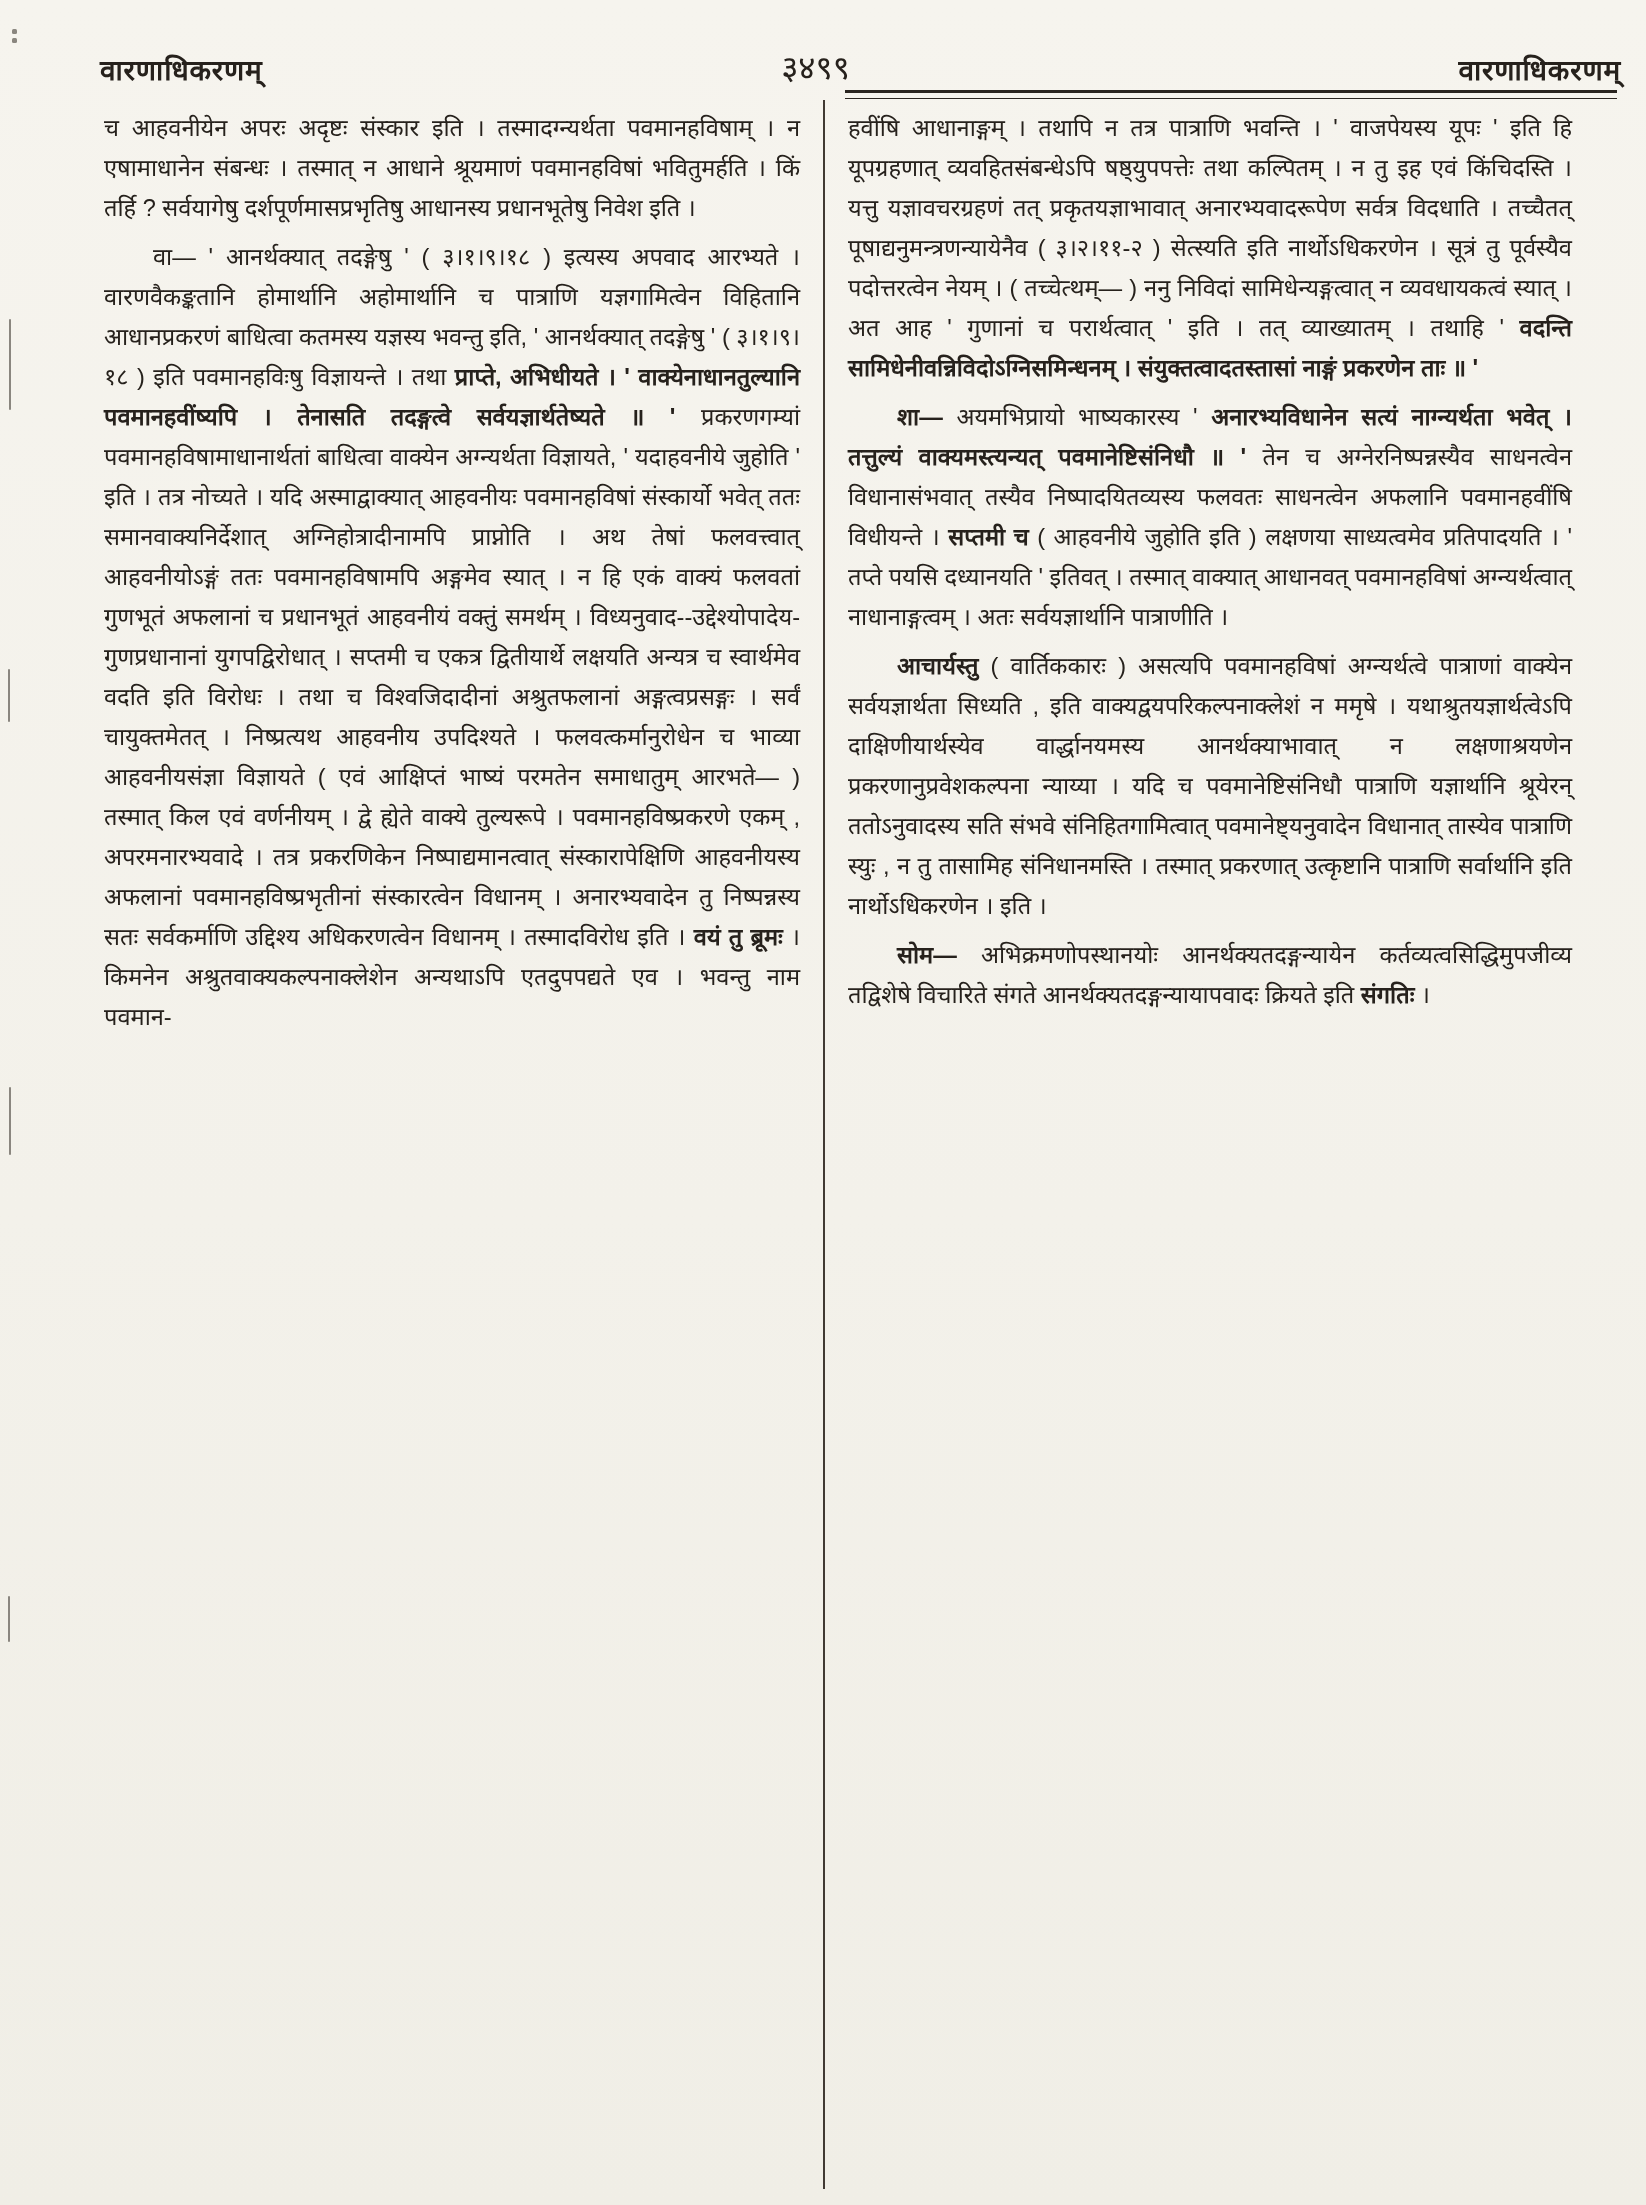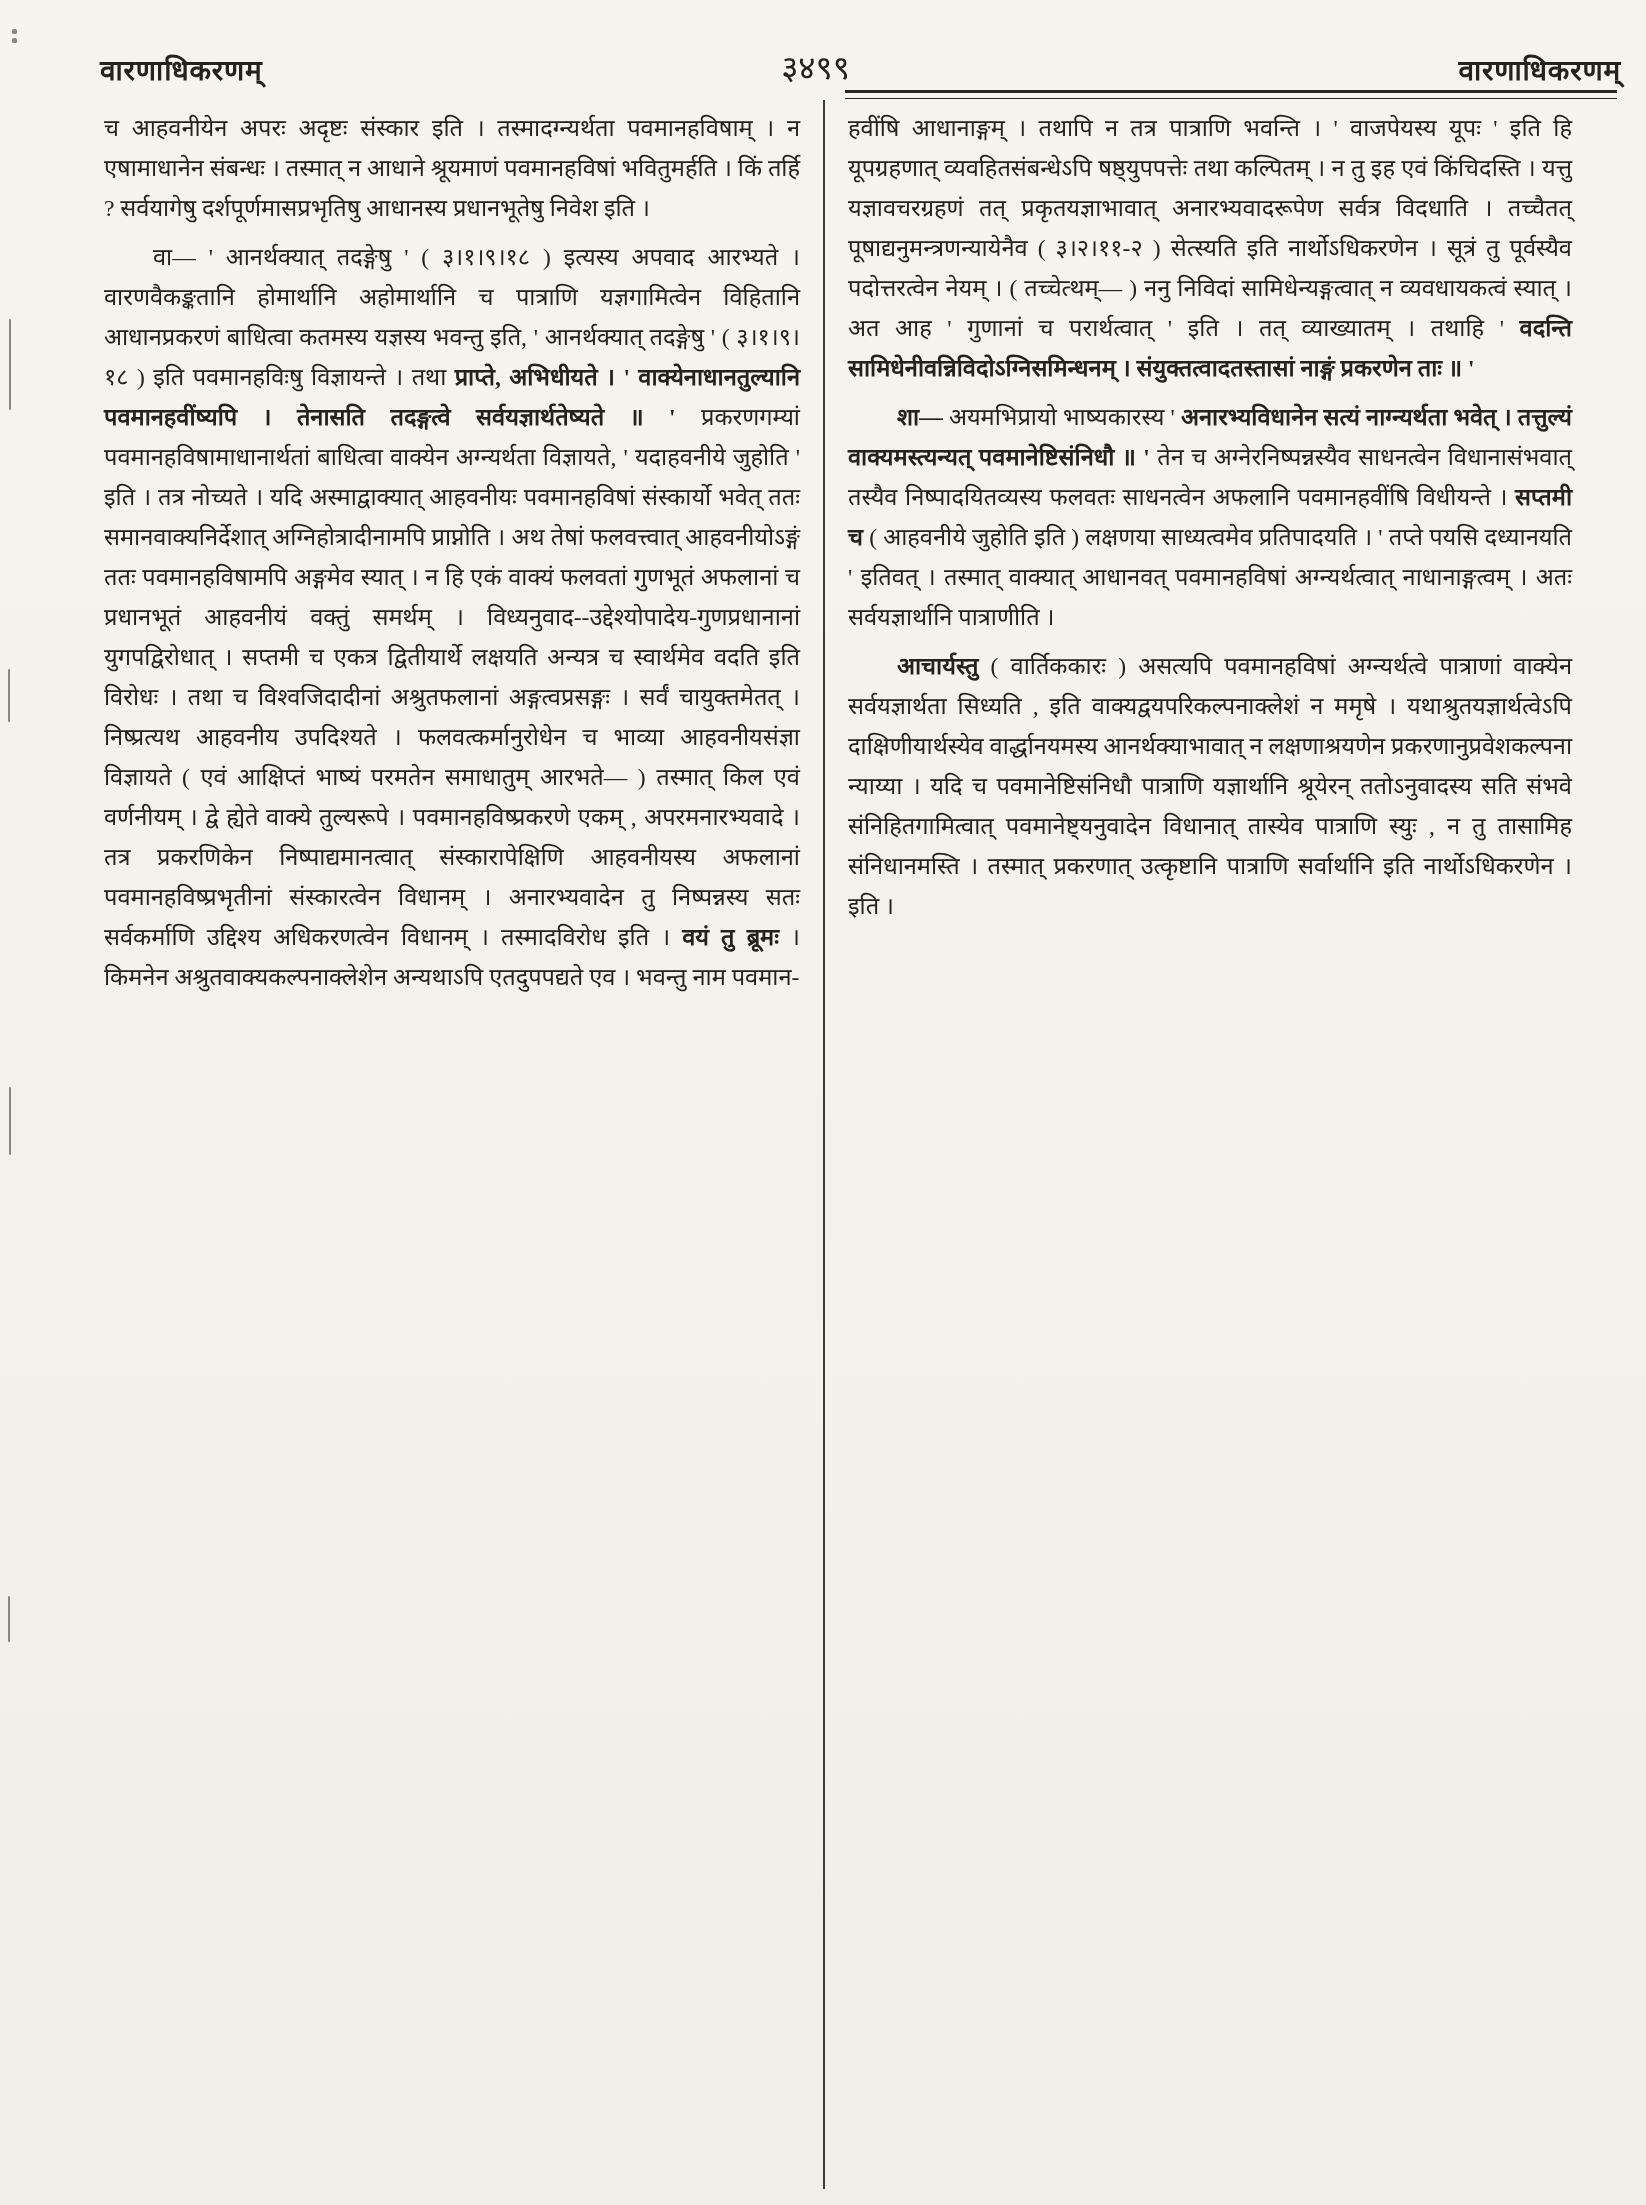--- a/index.html
+++ b/index.html
@@ -1,21 +1,21 @@
 <!DOCTYPE html>
 <html style="font-size:12px"><head>
 <meta charset="utf-8">
 <style>
   html,body{margin:0;padding:0;background:#dcdad4;}
   .page{
     position:relative;
     width:1647px;height:2205px;
     background:linear-gradient(180deg,#f6f4ee 0%,#f3f1ea 55%,#f0eee6 100%);
     overflow:hidden;
-    font-family:Liberation Serif, serif;
+    font-family:Liberation Sans, sans-serif;
     color:#26211c;
   }
   .h-left{position:absolute;left:100px;top:50px;font-size:28px;font-weight:700;letter-spacing:0.8px;}
   .h-center{position:absolute;left:0;right:16px;top:44px;text-align:center;font-size:33px;font-weight:400;}
   .h-right{position:absolute;right:26px;top:50px;font-size:28px;font-weight:700;letter-spacing:0.8px;}
   .header-rule{
     position:absolute;left:845px;top:90px;width:772px;height:5.3px;
     border-top:3px solid #2a2520;border-bottom:1.5px solid #2a2520;
   }
   .divider{position:absolute;left:823px;top:100px;width:1.5px;height:2089px;background:#413a33;}
@@ -47,20 +47,21 @@
 
   <div class="col col-left">
       <p class="para"><span class="run">च आहवनीयेन अपरः अदृष्टः संस्कार इति । तस्मादग्न्यर्थता पवमानहविषाम् । न एषामाधानेन संबन्धः । तस्मात् न आधाने श्रूयमाणं पवमानहविषां भवितुमर्हति । किं तर्हि ? सर्वयागेषु दर्शपूर्णमासप्रभृतिषु आधानस्य प्रधानभूतेषु निवेश इति ।</span></p>
       <p class="para indent"><span class="run">वा— ' आनर्थक्यात् तदङ्गेषु ' ( ३।१।९।१८ ) इत्यस्य अपवाद आरभ्यते । वारणवैकङ्कतानि होमार्थानि अहोमार्थानि च पात्राणि यज्ञगामित्वेन विहितानि आधानप्रकरणं बाधित्वा कतमस्य यज्ञस्य भवन्तु इति, ' आनर्थक्यात् तदङ्गेषु ' ( ३।१।९।१८ ) इति पवमानहविःषु विज्ञायन्ते । तथा </span><span class="run bold">प्राप्ते, अभिधीयते । </span><span class="run bold">' वाक्येनाधानतुल्यानि पवमानहवींष्यपि । तेनासति तदङ्गत्वे सर्वयज्ञार्थतेष्यते ॥ '</span><span class="run"> प्रकरणगम्यां पवमानहविषामाधानार्थतां बाधित्वा वाक्येन अग्न्यर्थता विज्ञायते, ' यदाहवनीये जुहोति ' इति । तत्र नोच्यते । यदि अस्माद्वाक्यात् आहवनीयः पवमानहविषां संस्कार्यो भवेत् ततः समानवाक्यनिर्देशात् अग्निहोत्रादीनामपि प्राप्नोति । अथ तेषां फलवत्त्वात् आहवनीयोऽङ्गं ततः पवमानहविषामपि अङ्गमेव स्यात् । न हि एकं वाक्यं फलवतां गुणभूतं अफलानां च प्रधानभूतं आहवनीयं वक्तुं समर्थम् । विध्यनुवाद--उद्देश्योपादेय-गुणप्रधानानां युगपद्विरोधात् । सप्तमी च एकत्र द्वितीयार्थे लक्षयति अन्यत्र च स्वार्थमेव वदति इति विरोधः । तथा च विश्वजिदादीनां अश्रुतफलानां अङ्गत्वप्रसङ्गः । सर्वं चायुक्तमेतत् । निष्प्रत्यथ आहवनीय उपदिश्यते । फलवत्कर्मानुरोधेन च भाव्या आहवनीयसंज्ञा विज्ञायते ( एवं आक्षिप्तं भाष्यं परमतेन समाधातुम् आरभते— ) तस्मात् किल एवं वर्णनीयम् । द्वे ह्येते वाक्ये तुल्यरूपे । पवमानहविष्प्रकरणे एकम् , अपरमनारभ्यवादे । तत्र प्रकरणिकेन निष्पाद्यमानत्वात् संस्कारापेक्षिणि आहवनीयस्य अफलानां पवमानहविष्प्रभृतीनां संस्कारत्वेन विधानम् । अनारभ्यवादेन तु निष्पन्नस्य सतः सर्वकर्माणि उद्दिश्य अधिकरणत्वेन विधानम् । तस्मादविरोध इति । </span><span class="run bold">वयं तु ब्रूमः</span><span class="run"> । किमनेन अश्रुतवाक्यकल्पनाक्लेशेन अन्यथाऽपि एतदुपपद्यते एव । भवन्तु नाम पवमान-</span></p>
     </div>
   <div class="divider"></div>
   <div class="col col-right">
       <p class="para"><span class="run">हवींषि आधानाङ्गम् । तथापि न तत्र पात्राणि भवन्ति । ' वाजपेयस्य यूपः ' इति हि यूपग्रहणात् व्यवहितसंबन्धेऽपि षष्ठ्युपपत्तेः तथा कल्पितम् । न तु इह एवं किंचिदस्ति । यत्तु यज्ञावचरग्रहणं तत् प्रकृतयज्ञाभावात् अनारभ्यवादरूपेण सर्वत्र विदधाति । तच्चैतत् पूषाद्यनुमन्त्रणन्यायेनैव ( ३।२।११-२ ) सेत्स्यति इति नार्थोऽधिकरणेन । सूत्रं तु पूर्वस्यैव पदोत्तरत्वेन नेयम् । ( तच्चेत्थम्— ) ननु निविदां सामिधेन्यङ्गत्वात् न व्यवधायकत्वं स्यात् । अत आह ' गुणानां च परार्थत्वात् ' इति । तत् व्याख्यातम् । तथाहि ' </span><span class="run bold">वदन्ति सामिधेनीवन्निविदोऽग्निसमिन्धनम् । संयुक्तत्वादतस्तासां नाङ्गं प्रकरणेन ताः ॥ '</span></p>
       <p class="para indent"><span class="run bold">शा—</span><span class="run"> अयमभिप्रायो भाष्यकारस्य ' </span><span class="run bold">अनारभ्यविधानेन सत्यं नाग्न्यर्थता भवेत् । तत्तुल्यं वाक्यमस्त्यन्यत् पवमानेष्टिसंनिधौ ॥ '</span><span class="run"> तेन च अग्नेरनिष्पन्नस्यैव साधनत्वेन विधानासंभवात् तस्यैव निष्पादयितव्यस्य फलवतः साधनत्वेन अफलानि पवमानहवींषि विधीयन्ते । </span><span class="run bold">सप्तमी च</span><span class="run"> ( आहवनीये जुहोति इति ) लक्षणया साध्यत्वमेव प्रतिपादयति । ' तप्ते पयसि दध्यानयति ' इतिवत् । तस्मात् वाक्यात् आधानवत् पवमानहविषां अग्न्यर्थत्वात् नाधानाङ्गत्वम् । अतः सर्वयज्ञार्थानि पात्राणीति ।</span></p>
       <p class="para indent"><span class="run bold">आचार्यस्तु</span><span class="run"> ( वार्तिककारः ) असत्यपि पवमानहविषां अग्न्यर्थत्वे पात्राणां वाक्येन सर्वयज्ञार्थता सिध्यति , इति वाक्यद्वयपरिकल्पनाक्लेशं न ममृषे । यथाश्रुतयज्ञार्थत्वेऽपि दाक्षिणीयार्थस्येव वार्द्धानयमस्य आनर्थक्याभावात् न लक्षणाश्रयणेन प्रकरणानुप्रवेशकल्पना न्याय्या । यदि च पवमानेष्टिसंनिधौ पात्राणि यज्ञार्थानि श्रूयेरन् ततोऽनुवादस्य सति संभवे संनिहितगामित्वात् पवमानेष्ट्यनुवादेन विधानात् तास्येव पात्राणि स्युः , न तु तासामिह संनिधानमस्ति । तस्मात् प्रकरणात् उत्कृष्टानि पात्राणि सर्वार्थानि इति नार्थोऽधिकरणेन । इति ।</span></p>
+      <p class="para indent"><span class="run bold">सोम—</span><span class="run"> अभिक्रमणोपस्थानयोः आनर्थक्यतदङ्गन्यायेन कर्तव्यत्वसिद्धिमुपजीव्य तद्विशेषे विचारिते संगते आनर्थक्यतदङ्गन्यायापवादः क्रियते इति </span><span class="run bold">संगतिः</span><span class="run"> ।</span></p>
     </div>
 
   <div class="artifact a1"></div>
   <div class="artifact a2"></div>
   <div class="artifact a3"></div>
   <div class="artifact a4"></div>
   <div class="artifact a5"></div>
   <div class="artifact a6"></div>
 
 </div>

